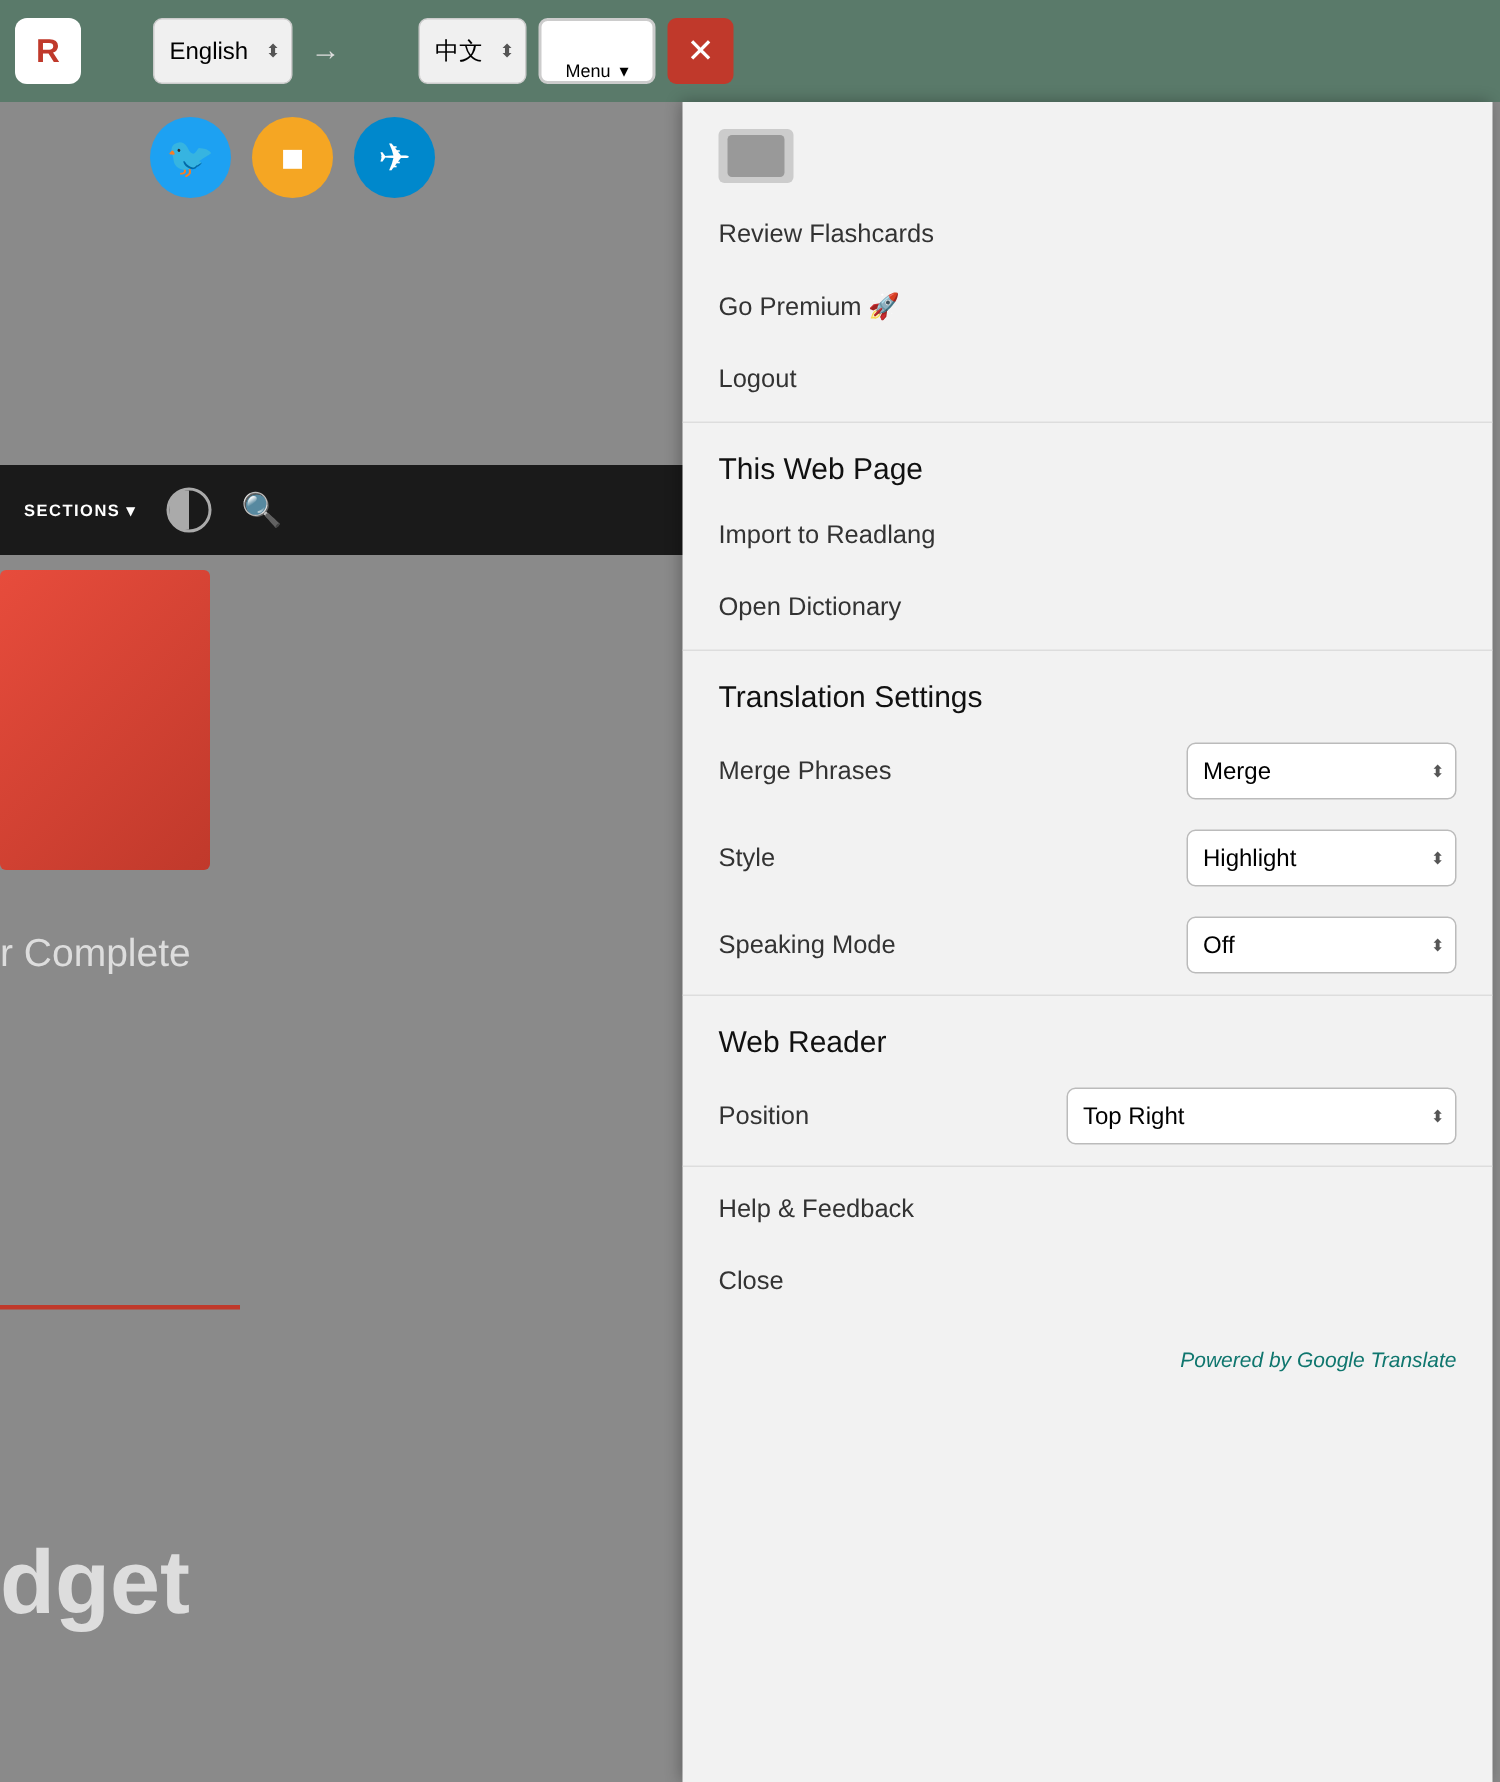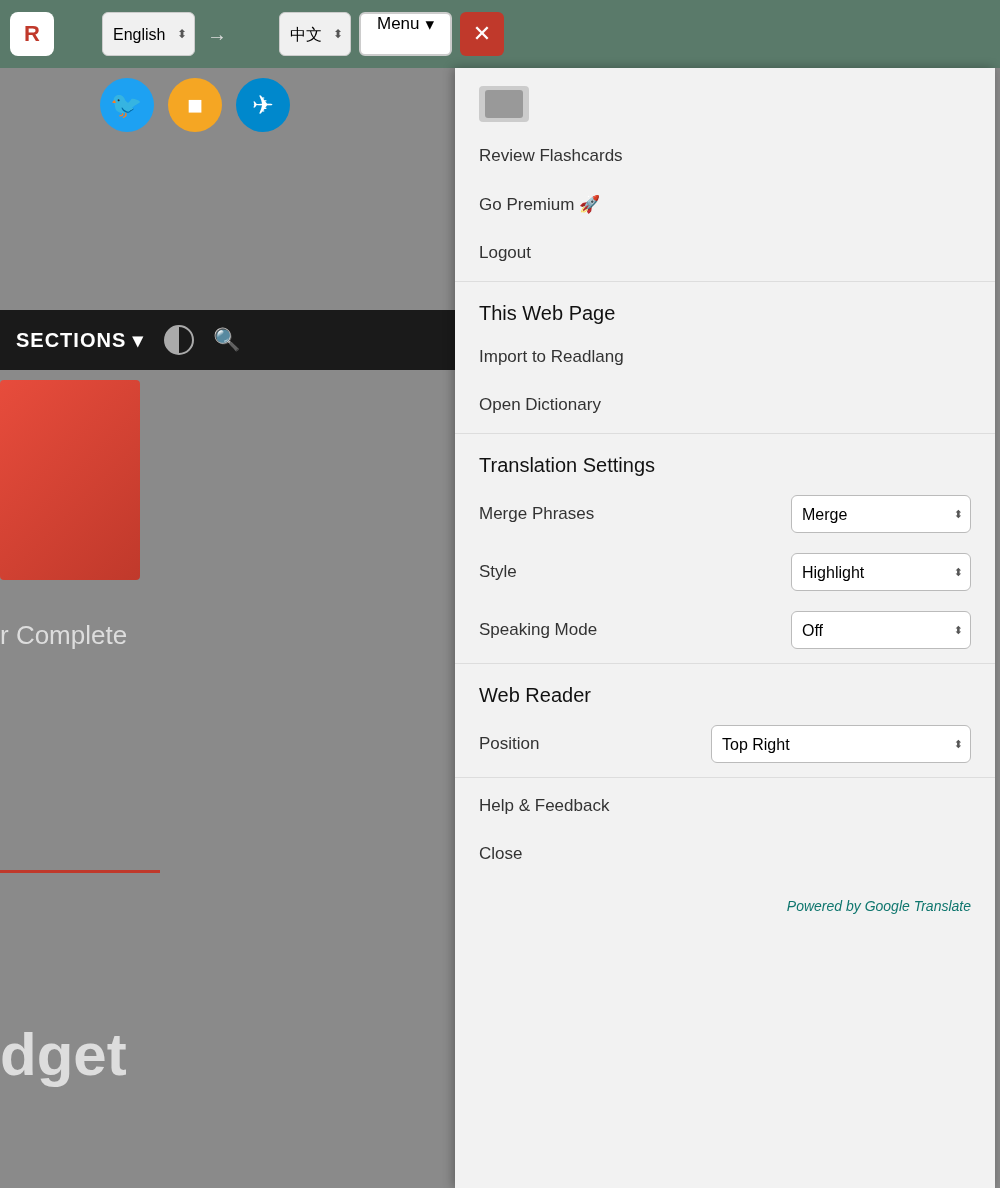--- a/index.html
+++ b/index.html
@@ -82,24 +82,24 @@
       color: #ddd;
       padding: 0 4px;
     }
 
     .menu-btn {
       height: 44px;
       padding: 0 16px;
       background: #fff;
       border: 2px solid #ccc;
       border-radius: 6px;
-      font-size: 17px;
-      cursor: pointer;
-      display: flex;
-      align-items: flex-start;
+      font-size: 12px;
+      cursor: pointer;
+      display: flex;
+      align-items: flex-end;
       gap: 6px;
     }
 
     .close-btn {
       width: 44px;
       height: 44px;
       background: #c0392b;
       border: none;
       border-radius: 6px;
       color: #fff;
@@ -144,21 +144,21 @@
       height: 60px;
       background: #1a1a1a;
       display: flex;
       align-items: center;
       padding: 0 16px;
       gap: 20px;
     }
 
     .sections-label {
       color: #fff;
-      font-size: 20px;
+      font-size: 11px;
       font-weight: bold;
       letter-spacing: 1px;
     }
 
     .half-circle {
       width: 30px;
       height: 30px;
       border-radius: 50%;
       border: 2px solid #aaa;
       background: linear-gradient(to right, #aaa 50%, transparent 50%);

